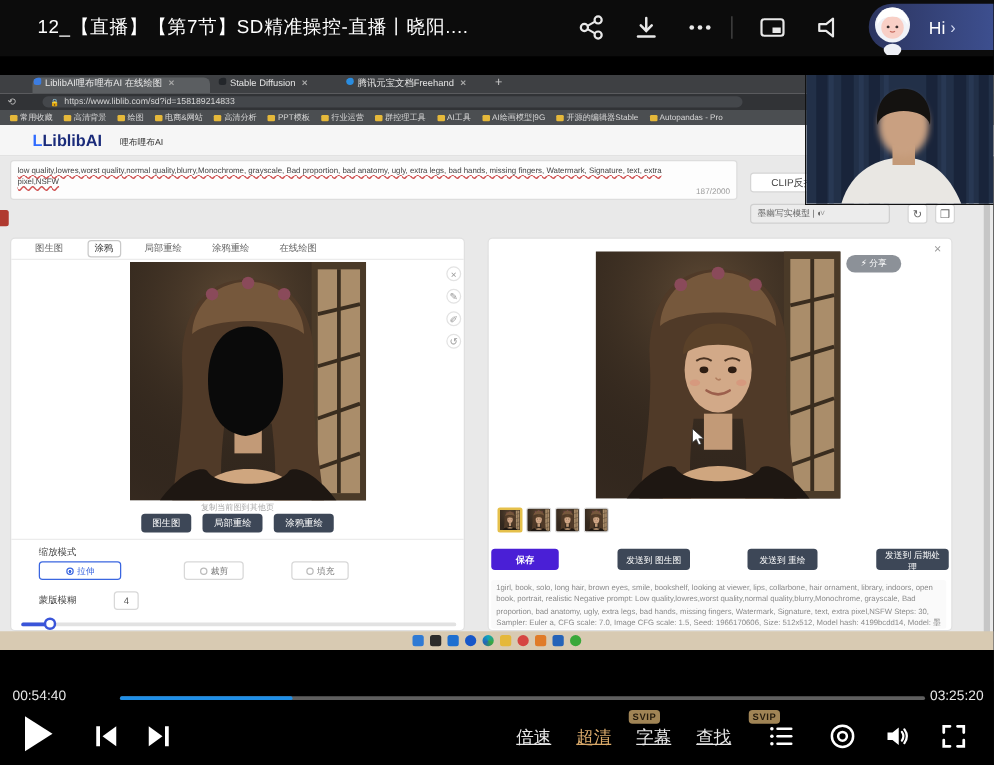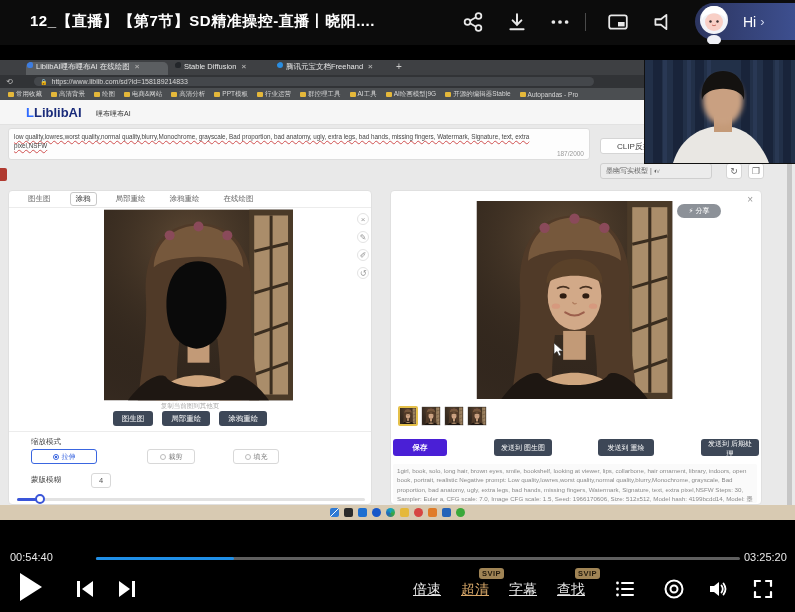--- a/index.html
+++ b/index.html
@@ -1,21 +1,21 @@
 <!DOCTYPE html>
 <html><head>
 <meta charset="utf-8">
 <style>
   html,body{margin:0;padding:0;background:#000;}
   *{box-sizing:border-box;font-family:"Liberation Sans","DejaVu Sans",sans-serif;}
   #stage{position:relative;width:795px;height:612px;background:#000;overflow:hidden;}
 
   
   .titlebar{position:absolute;left:0;top:0;width:795px;height:45px;background:#0c0c0c;}
-  .vtitle{position:absolute;left:30px;top:12px;color:#fff;font-size:15px;font-weight:bold;letter-spacing:.5px;white-space:nowrap;}
+  .vtitle{position:absolute;left:30px;top:12px;color:#fff;font-size:15px;font-weight:normal;letter-spacing:.5px;white-space:nowrap;}
   .tbicon{position:absolute;top:11px;width:22px;height:22px;color:#e8e8e8;cursor:pointer;}
   .tbdivider{position:absolute;top:13px;width:1px;height:18px;background:#4a4a4a;}
   .avatarpill{position:absolute;right:0;top:3px;width:100px;height:37px;background:linear-gradient(90deg,#2c3560,#3d4f8f);border-radius:19px 0 0 19px;display:flex;align-items:center;cursor:pointer;}
   .avatarpill .hi{color:#fff;font-size:14px;margin-left:48px;}
   .avatarpill .chev{color:#cfd6ef;font-size:13px;margin-left:4px;}
   .avface{position:absolute;left:2px;top:1px;}
 
   
   .desktop{position:absolute;left:0;top:60px;width:795px;height:460px;background:#e9e9e9;overflow:hidden;}
 
@@ -100,21 +100,21 @@
 
   
   .controls{position:absolute;left:0;top:545px;width:795px;height:67px;background:#000;}
   .ptime{position:absolute;top:6px;font-size:11px;color:#e8e8e8;}
   .pbar{position:absolute;left:96px;top:12px;width:644px;height:3px;background:#5f5f5f;border-radius:2px;cursor:pointer;}
   .pfill{position:absolute;left:0;top:0;height:3px;background:#1f8fe8;border-radius:2px;}
   .playtri{position:absolute;left:20px;top:28px;width:0;height:0;border-left:22px solid #fff;border-top:14px solid transparent;border-bottom:14px solid transparent;cursor:pointer;}
   .ctlicon{position:absolute;color:#fff;cursor:pointer;}
   .ctllabel{position:absolute;top:36px;font-size:14px;color:#e8e8e8;cursor:pointer;white-space:nowrap;text-decoration:underline;}
   .ctllabel.gold{color:#d9a96a;}
-  .svip{position:absolute;top:23px;background:#a08455;color:#241b0d;font-size:7.5px;font-weight:bold;border-radius:3px;padding:1px 3px;letter-spacing:.5px;}
+  .svip{position:absolute;top:23px;background:#a08455;color:#241b0d;font-size:7.5px;font-weight:bold;border-radius:3px;padding:1px 3px;letter-spacing:.5px;margin-left:24px;}
 </style>
 </head>
 <body>
 
 <div id="stage">
 
   <svg width="0" height="0" style="position:absolute">
     <defs>
       <radialGradient id="gLight" cx="0.45" cy="0.18" r="0.95">
         <stop offset="0" stop-color="#7a5f42" stop-opacity="0.6"></stop>

